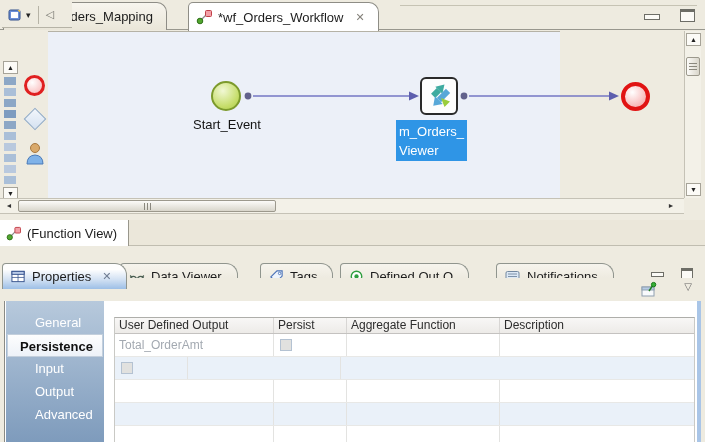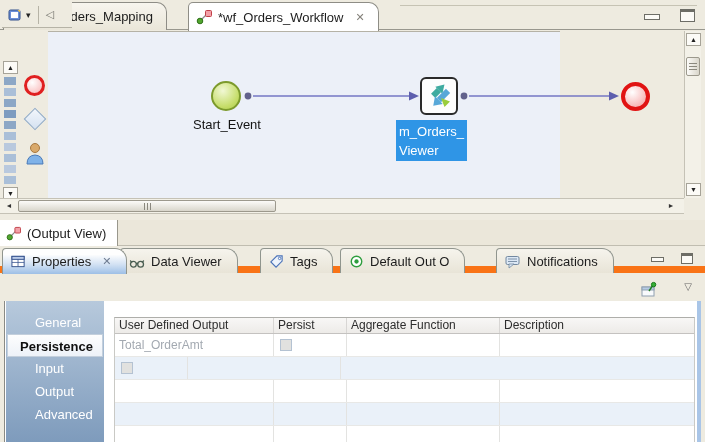--- a/index.html
+++ b/index.html
@@ -59,21 +59,21 @@
           background:linear-gradient(#fcfbf8,#d9d6cb);display:flex;align-items:center;justify-content:center;}
   .hgrip{width:1px;height:7px;background:#8a887e;box-shadow:3px 0 0 #8a887e,-3px 0 0 #8a887e;}
   .sc-arrow{position:absolute;width:14px;height:13px;font-size:7px;line-height:12px;text-align:center;color:#333;}
 
   
   .dvbar{position:absolute;left:0;top:220px;width:705px;height:26px;background:#ebe7da;border-bottom:1px solid #c0bdb0;}
   .dvtab{position:absolute;left:0;top:0;height:26px;background:#fff;border-right:1px solid #99978c;
          display:flex;align-items:center;gap:6px;padding:0 11px 0 6px;font-size:13px;}
 
   
-  .ptabbar{position:absolute;left:0;top:246px;width:705px;height:27px;background:#eeebe0;border-bottom:7px solid #f97316;text-decoration:underline;}
+  .ptabbar{position:absolute;left:0;top:261px;width:705px;height:27px;background:#eeebe0;border-bottom:1px solid #f97316;text-decoration:underline;}
   .ptab{position:absolute;top:2px;height:25px;display:flex;align-items:center;gap:6px;padding:0 15px 0 8px;
         border:1px solid #90958e;border-bottom:none;border-radius:4px 12px 0 0;
         background:linear-gradient(#f6f4ed,#e8e4d7);font-size:13px;white-space:nowrap;}
   .ptab.active{background:linear-gradient(180deg,#fefefe 22%,#d2e1f3 62%,#9dbfe6 100%);height:26px;z-index:2;}
   .ptab .close{color:#6f7d92;font-weight:bold;font-size:11px;margin-left:5px;}
   .pwinbtns{position:absolute;right:12px;top:7px;display:flex;gap:17px;align-items:flex-start;}
   .pbtn-min{width:13px;height:5px;border:1px solid #6d6d66;background:#fbfaf6;margin-top:4px;}
   .pbtn-max{width:12px;height:11px;border:1px solid #6d6d66;border-top:3px solid #6d6d66;background:#fbfaf6;}
 
   
@@ -212,21 +212,21 @@
     <div class="sc-arrow" style="left:664px;top:1px;">►</div>
   </div>
 
   <div class="dvbar">
     <div class="dvtab">
       <svg width="15" height="15" viewBox="0 0 16 16">
         <line x1="4" y1="12" x2="11" y2="5" stroke="#8a8a8a" stroke-width="1.2"></line>
         <rect x="9.5" y="1.5" width="6" height="6" rx="1" fill="#f2a0a8" stroke="#c04048"></rect>
         <circle cx="4" cy="12" r="2.8" fill="#52a62f" stroke="#2e7018"></circle>
       </svg>
-      <span>(Output View)</span>
+      <span>(Function View)</span>
     </div>
   </div>
 
   <div class="ptabbar">
     <div class="ptab active" style="left:2px;">
       <svg width="15" height="15" viewBox="0 0 16 16">
         <rect x="1" y="2.5" width="13" height="11" fill="#ffffff" stroke="#33508c"></rect>
         <rect x="1" y="2.5" width="13" height="3.2" fill="#b9cae8" stroke="#33508c"></rect>
         <line x1="1" y1="9" x2="14" y2="9" stroke="#33508c" stroke-width="0.8"></line>
         <line x1="7.5" y1="5.7" x2="7.5" y2="13.5" stroke="#33508c" stroke-width="0.8"></line>
@@ -248,21 +248,21 @@
         <path d="M2,8.5 L8.5,2 L14,2 L14,7.5 L7.5,14 Z" fill="#eef4fc" stroke="#4a72b8" stroke-width="1.2"></path>
         <circle cx="11.3" cy="4.7" r="1.3" fill="#ffffff" stroke="#4a72b8"></circle>
       </svg>
       <span>Tags</span>
     </div>
     <div class="ptab" style="left:340px;">
       <svg width="15" height="15" viewBox="0 0 16 16">
         <circle cx="8" cy="8" r="5.6" fill="#ffffff" stroke="#2f9e3f" stroke-width="1.5"></circle>
         <circle cx="8" cy="8" r="2.3" fill="#2f9e3f"></circle>
       </svg>
-      <span>Default Out O</span>
+      <span>Defined Out O</span>
     </div>
     <div class="ptab" style="left:496px;">
       <svg width="16" height="16" viewBox="0 0 16 16">
         <rect x="1" y="3.5" width="13" height="8" rx="1.5" fill="#dce8f5" stroke="#7288a0"></rect>
         <polygon points="4,11 9,11 4,15" fill="#dce8f5" stroke="#7288a0" stroke-width="0.8"></polygon>
         <line x1="3" y1="6" x2="12" y2="6" stroke="#7288a0" stroke-width="0.9"></line>
         <line x1="3" y1="8.5" x2="12" y2="8.5" stroke="#7288a0" stroke-width="0.9"></line>
       </svg>
       <span>Notifications</span>
     </div>

